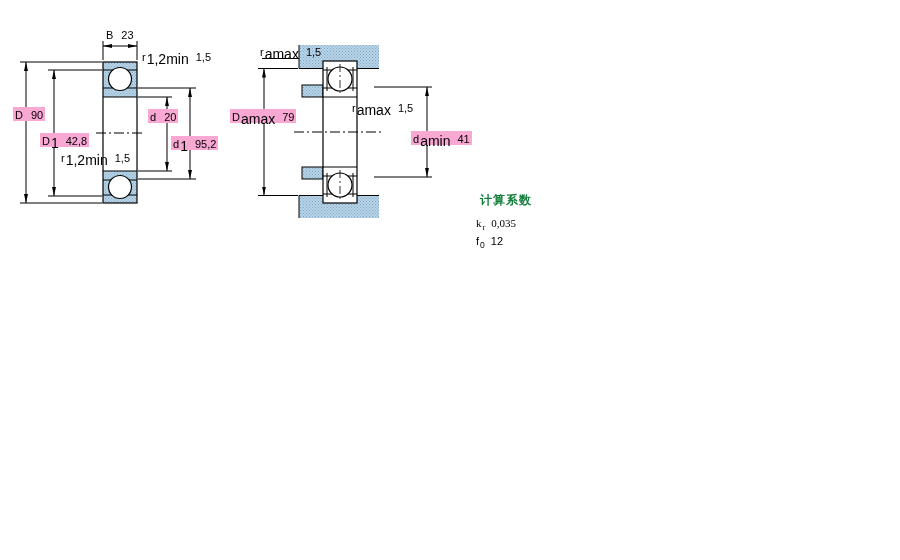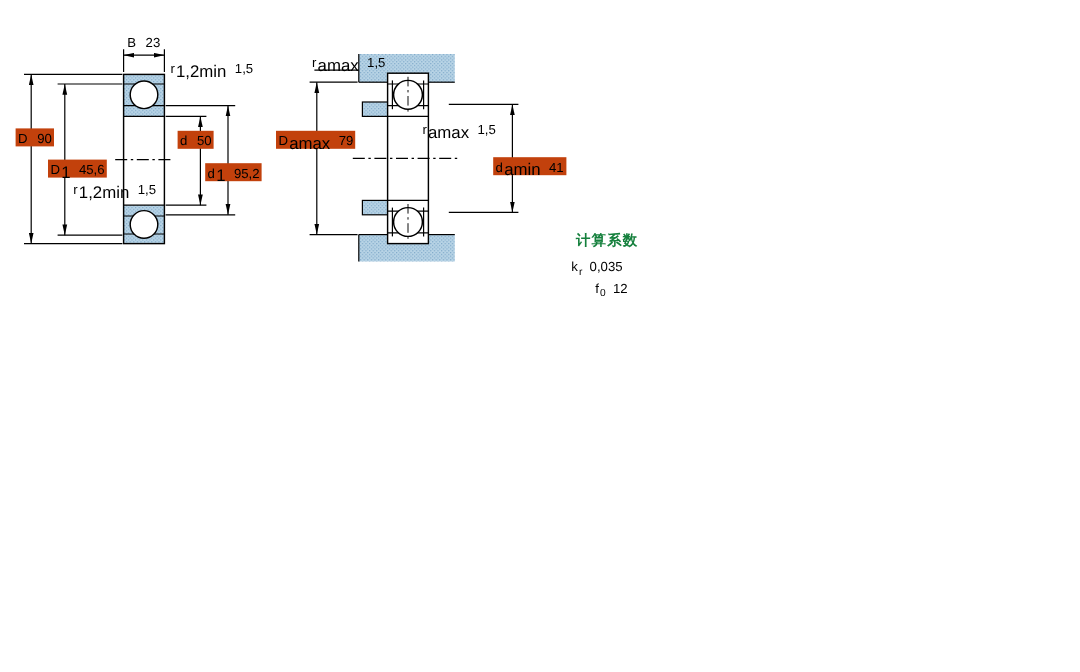--- a/index.html
+++ b/index.html
@@ -2,21 +2,21 @@
 <html><head>
 <meta charset="utf-8">
 <style>
   html,body{margin:0;padding:0;}
   body{width:900px;height:560px;background:#ffffff;font-family:"Liberation Sans",sans-serif;}
   .stage{position:relative;width:736px;height:560px;overflow:hidden;background:#fff;}
   .stage svg{position:absolute;left:0;top:0;}
   .lbl{position:absolute;font-size:11px;line-height:1;color:#000;white-space:nowrap;}
   .lbl .sub{font-size:14px;position:relative;top:3px;margin-left:1px;}
   .lbl .val{margin-left:7px;}
-  .lbl.bg{background:#c2410c;padding:0 2px;}
+  .lbl.bg{background:#f9a8d4;padding:0 2px;}
   .calc-title{position:absolute;font-size:12px;font-weight:bold;letter-spacing:1px;line-height:1;color:#15803d;}
   .calc-row{position:absolute;font-size:11px;line-height:1;color:#000;}
   .calc-row .sub{font-size:8.5px;position:relative;top:3px;margin-left:1px;}
   .calc-row .val{margin-left:6px;}
 </style>
 </head>
 <body>
 
 <div class="stage">
 
@@ -140,35 +140,35 @@
       </g>
     </g>
   </svg>
 
   <span class="lbl" style="left:106px;top:27px;"><span>B</span><span class="sub"></span><span class="val">23</span></span>
 
   <span class="lbl" style="left:142px;top:49px;"><span>r</span><span class="sub">1,2min</span><span class="val">1,5</span></span>
 
   <span class="lbl bg" style="left:13px;top:107px;"><span>D</span><span class="sub"></span><span class="val">90</span></span>
 
-  <span class="lbl bg" style="left:40px;top:133px;"><span>D</span><span class="sub">1</span><span class="val">45,6</span></span>
+  <span class="lbl bg" style="left:40px;top:133px;"><span>D</span><span class="sub">1</span><span class="val">42,8</span></span>
 
   <span class="lbl" style="left:61px;top:150px;"><span>r</span><span class="sub">1,2min</span><span class="val">1,5</span></span>
 
-  <span class="lbl bg" style="left:148px;top:109px;"><span>d</span><span class="sub"></span><span class="val">50</span></span>
+  <span class="lbl bg" style="left:148px;top:109px;"><span>d</span><span class="sub"></span><span class="val">20</span></span>
 
   <span class="lbl bg" style="left:171px;top:136px;"><span>d</span><span class="sub">1</span><span class="val">95,2</span></span>
 
   <span class="lbl" style="left:260px;top:44px;"><span>r</span><span class="sub">amax</span><span class="val">1,5</span></span>
 
   <span class="lbl bg" style="left:230px;top:109px;"><span>D</span><span class="sub">amax</span><span class="val">79</span></span>
 
   <span class="lbl" style="left:352px;top:100px;"><span>r</span><span class="sub">amax</span><span class="val">1,5</span></span>
 
   <span class="lbl bg" style="left:411px;top:131px;"><span>d</span><span class="sub">amin</span><span class="val">41</span></span>
 
   <span class="calc-title" style="left:480px;top:194px;">计算系数</span>
 
-  <span class="calc-row" style="left:476px;top:218px;"><span>k</span><span class="sub">r</span><span class="val">0,035</span></span>
+  <span class="calc-row" style="left:476px;top:218px;font-family:Liberation Serif, serif;"><span>k</span><span class="sub">r</span><span class="val">0,035</span></span>
 
-  <span class="calc-row" style="left:476px;top:236px;margin-left:20px;"><span>f</span><span class="sub">0</span><span class="val">12</span></span>
+  <span class="calc-row" style="left:476px;top:236px;"><span>f</span><span class="sub">0</span><span class="val">12</span></span>
 
 </div>
 
 </body></html>

